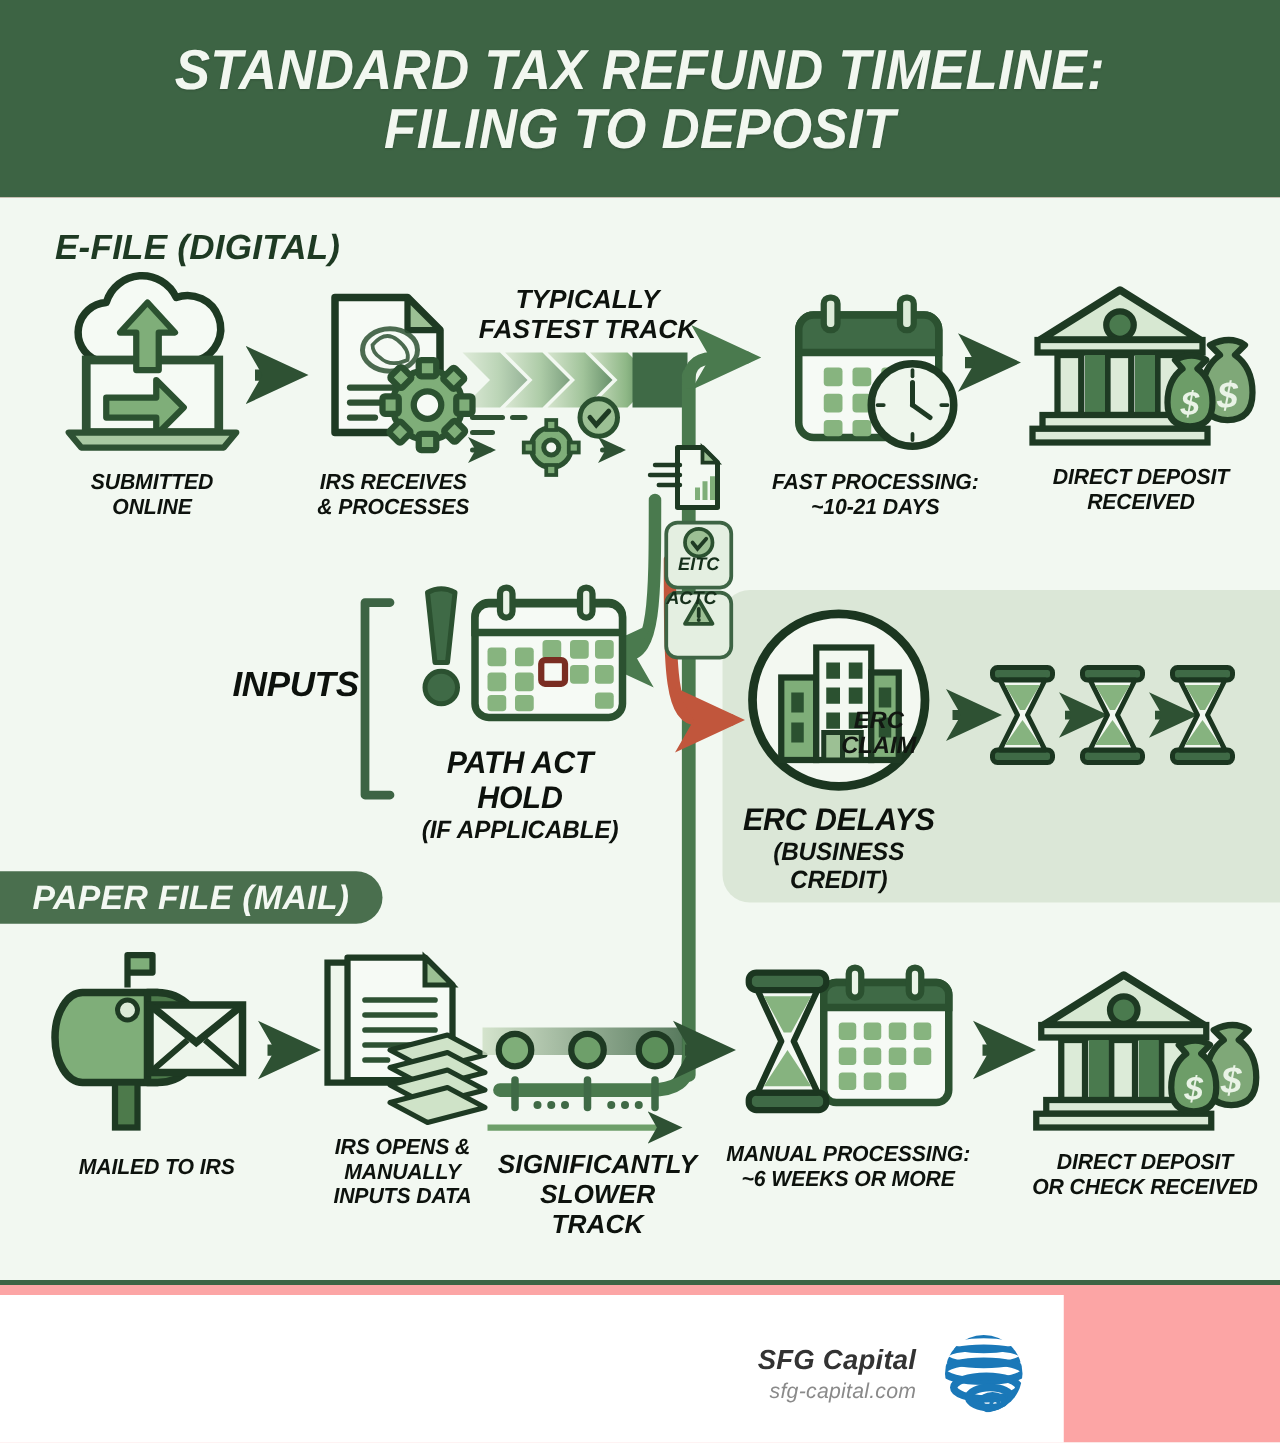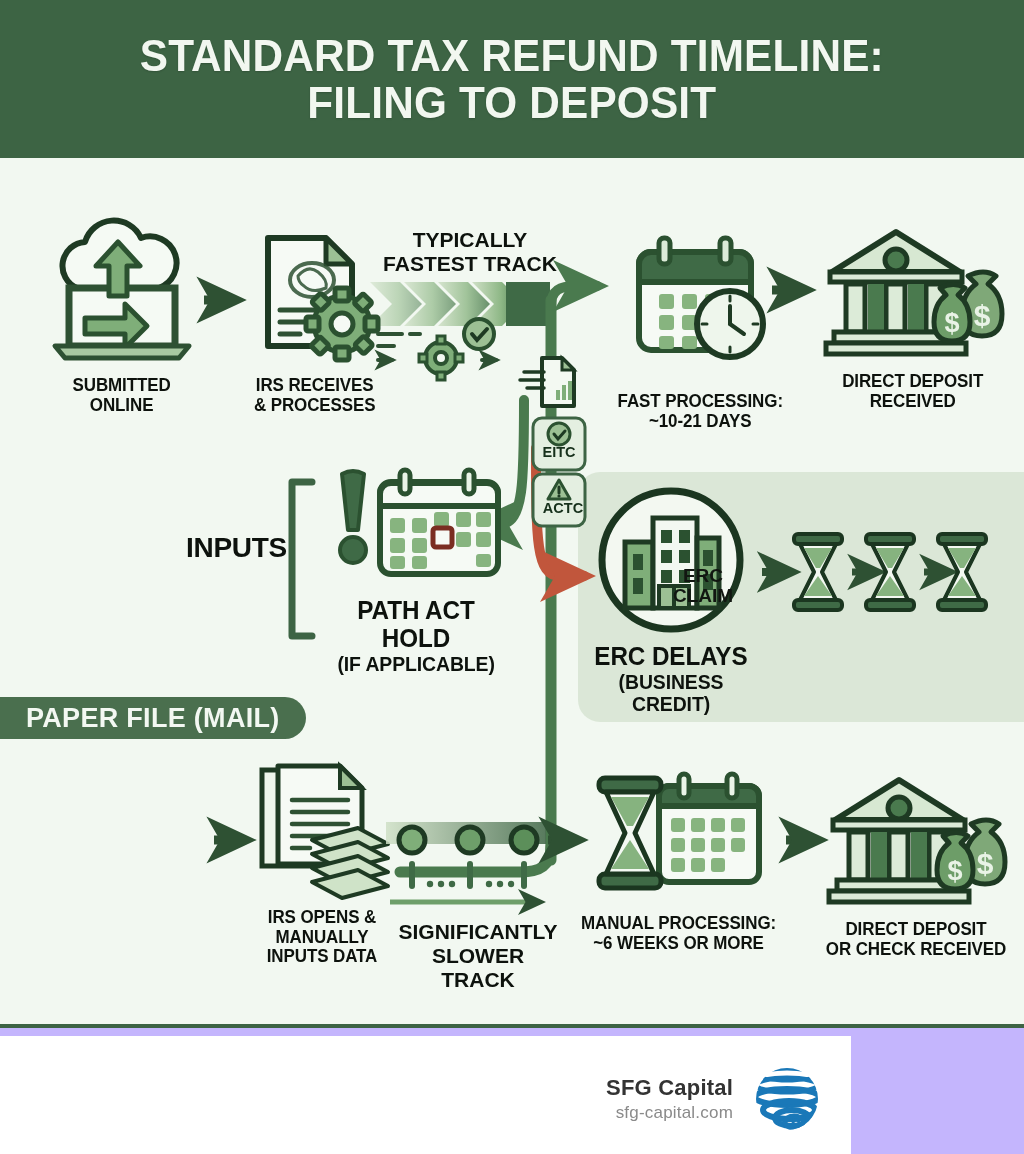--- a/index.html
+++ b/index.html
@@ -2,21 +2,21 @@
 <html><head>
 <meta charset="utf-8">
 <style>
   * { box-sizing: border-box; margin: 0; padding: 0; }
   html, body {
     width: 1024px; height: 1154px;
     background: #ffffff;
     font-family: "Liberation Sans", sans-serif;
     overflow: hidden;
   }
-  #root { position: relative; width: 1024px; height: 1154px; background: #c4b5fd; }
+  #root { position: relative; width: 1024px; height: 1154px; background: #fca5a5; font-style: italic; }
 
   
   .header {
     position: absolute; left: 0; top: 0; width: 1024px; height: 158px;
     background: #3d6444;
     display: flex; align-items: center; justify-content: center;
   }
   .header h1 {
     color: #f2f7f0; font-size: 45px; font-weight: 700; line-height: 1.05;
     text-align: center; letter-spacing: 0.2px;
@@ -99,20 +99,21 @@
     <h1>
       <span>STANDARD TAX REFUND TIMELINE:</span>
       <span>FILING TO DEPOSIT</span>
     </h1>
   </div>
 
   <div class="card"></div>
 
   <div class="erc-panel"></div>
 
+  <div class="efile-heading">E-FILE (DIGITAL)</div>
   <div class="paper-pill">PAPER FILE (MAIL)</div>
 
   <svg class="ovl" viewBox="0 0 1024 1154">
     <defs>
       <linearGradient id="chevGrad" x1="0" y1="0" x2="1" y2="0">
         <stop offset="0%" stop-color="#cfe0c6"></stop>
         <stop offset="55%" stop-color="#8fb887"></stop>
         <stop offset="100%" stop-color="#4a7a4e"></stop>
       </linearGradient>
       <linearGradient id="railGrad" x1="0" y1="0" x2="1" y2="0">
@@ -258,23 +259,23 @@
       <path d="M554,434 l4,5 l7,-8" stroke="#1e3a23" stroke-width="3" fill="none" stroke-linecap="round"></path>
     </g>
     <g>
       <rect x="533" y="474" width="52" height="52" rx="9" fill="#e4efe1" stroke="#3d6444" stroke-width="3"></rect>
       <path d="M559,480 l11,19 l-22,0 Z" fill="#9cc094" stroke="#2b5130" stroke-width="3" stroke-linejoin="round"></path>
       <path d="M559,487 l0,6" stroke="#1e3a23" stroke-width="3" stroke-linecap="round"></path>
       <circle cx="559" cy="496" r="1.6" fill="#1e3a23"></circle>
     </g>
   </svg>
   <div style="position:absolute;left:533px;top:444px;width:52px;text-align:center;font-size:14.5px;font-weight:700;color:#16301b;font-family:'Liberation Sans Narrow','Liberation Sans',sans-serif;">EITC</div>
-  <div style="position:absolute;left:533px;top:500px;width:60px;text-align:center;font-size:14.5px;font-weight:700;color:#16301b;font-family:'Liberation Sans Narrow','Liberation Sans',sans-serif;">ACTC</div>
-
-  <div class="node" style="left:600px; top:230px; width:200px;gap:16px;">
+  <div style="position:absolute;left:533px;top:471px;width:60px;font-size:14.5px;font-weight:700;color:#16301b;font-family:'Liberation Sans Narrow','Liberation Sans',sans-serif;">ACTC</div>
+
+  <div class="node" style="left:600px; top:230px; width:200px;">
     <span class="icon-wrap">
       <svg width="150" height="132" viewBox="0 0 150 132">
         <rect x="14" y="22" width="112" height="98" rx="12" fill="#f6faf5" stroke="#2b5130" stroke-width="6"></rect>
         <path d="M14,34 a12,12 0 0 1 12,-12 l88,0 a12,12 0 0 1 12,12 l0,18 l-112,0 Z" fill="#3f6a46" stroke="#2b5130" stroke-width="6"></path>
         <rect x="34" y="8" width="11" height="26" rx="5" fill="#dcebd8" stroke="#2b5130" stroke-width="5"></rect>
         <rect x="95" y="8" width="11" height="26" rx="5" fill="#dcebd8" stroke="#2b5130" stroke-width="5"></rect>
         <g fill="#87b47f">
           <rect x="34" y="64" width="15" height="15" rx="3"></rect>
             <rect x="57" y="64" width="15" height="15" rx="3"></rect>
             <rect x="80" y="64" width="15" height="15" rx="3"></rect>
@@ -429,20 +430,35 @@
     <g transform="translate(938,534)">
       <rect x="0" y="0" width="48" height="10" rx="4" fill="#3f6a46" stroke="#1b3620" stroke-width="4"></rect>
       <rect x="0" y="66" width="48" height="10" rx="4" fill="#3f6a46" stroke="#1b3620" stroke-width="4"></rect>
       <path d="M6,10 L42,10 L28,38 L42,66 L6,66 L20,38 Z" fill="#f3f8f1" stroke="#1b3620" stroke-width="4" stroke-linejoin="round"></path>
       <path d="M10,14 L38,14 L26,34 L22,34 Z" fill="#86b37f"></path>
       <path d="M24,42 L38,62 L10,62 Z" fill="#86b37f"></path>
     </g>
   </svg>
 
 
+  <div class="node" style="left:32px; top:756px; width:186px;">
+    <span class="icon-wrap">
+      <svg width="162" height="150" viewBox="0 0 162 150">
+        <path d="M22,38 l60,0 l0,72 l-60,0 a22,36 0 0 1 0,-72 Z" fill="#7fae79" stroke="#1e3a23" stroke-width="6" stroke-linejoin="round"></path>
+        <path d="M82,38 a36,36 0 0 1 0,72 l-8,0 l0,-72 Z" fill="#4d7a4b" stroke="#1e3a23" stroke-width="6" stroke-linejoin="round"></path>
+        <rect x="48" y="110" width="18" height="36" fill="#4d7a4b" stroke="#1e3a23" stroke-width="5"></rect>
+        <path d="M58,34 l0,-26 l20,0 l0,14 l-20,0" fill="#7fae79" stroke="#1e3a23" stroke-width="5" stroke-linejoin="round"></path>
+        <circle cx="58" cy="52" r="8" fill="#dcebd8" stroke="#1e3a23" stroke-width="4"></circle>
+        <rect x="76" y="48" width="74" height="54" fill="#eef6ec" stroke="#1e3a23" stroke-width="6"></rect>
+        <path d="M76,48 l37,30 l37,-30" fill="none" stroke="#1e3a23" stroke-width="6"></path>
+        <path d="M76,102 l30,-26 M150,102 l-30,-26" fill="none" stroke="#1e3a23" stroke-width="5"></path>
+      </svg>
+    </span>
+    <div class="cap" style="margin-top:18px;">MAILED TO IRS</div>
+  </div>
 
   <svg class="ovl" viewBox="0 0 1024 1154">
     <path d="M214,840 L246,840" stroke="#2e5133" stroke-width="9" fill="none" marker-end="url(#arrDark)"></path>
   </svg>
 
   <div class="node" style="left:248px; top:764px; width:148px;">
     <span class="icon-wrap">
       <svg width="136" height="130" viewBox="0 0 136 130">
         <path d="M8,6 l56,0 l0,96 l-56,0 Z" fill="#eef6ec" stroke="#1e3a23" stroke-width="5"></path>
         <path d="M24,2 l62,0 l22,22 l0,76 l-84,0 Z" fill="#f6faf5" stroke="#1e3a23" stroke-width="5" stroke-linejoin="round"></path>

